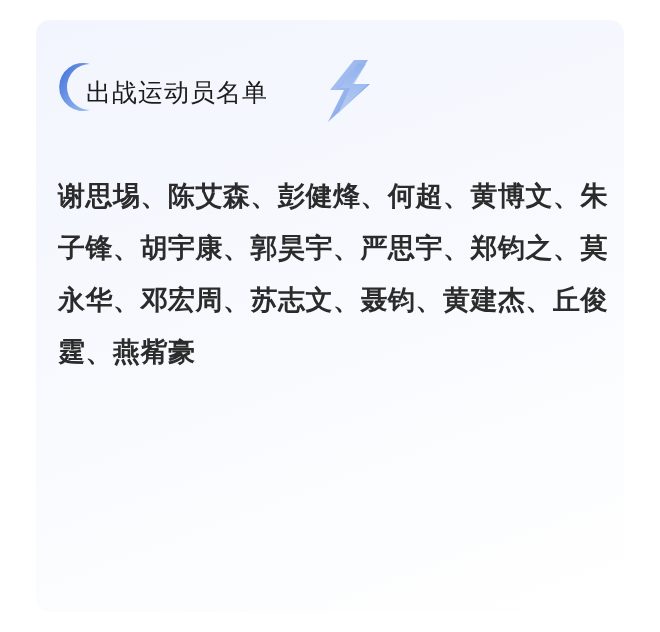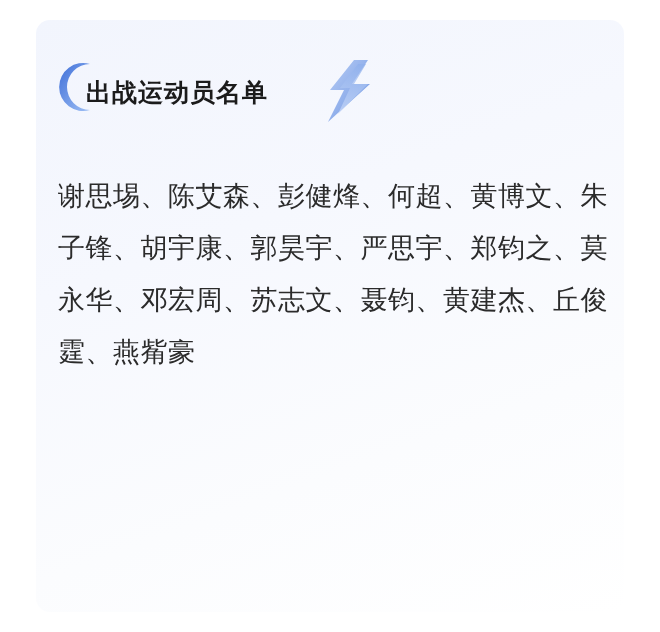--- a/index.html
+++ b/index.html
@@ -32,21 +32,21 @@
     left: 8px;
     top: 38px;
     width: 58px;
     height: 58px;
   }
   .title {
     position: absolute;
     left: 50px;
     top: 56px;
     font-size: 25px;
-    font-weight: bold;
+    font-weight: normal;
     color: #1b1b1b;
     letter-spacing: 1px;
     line-height: 32px;
   }
   .flash-icon {
     position: absolute;
     left: 288px;
     top: 40px;
     width: 52px;
     height: 62px;
@@ -56,20 +56,21 @@
     left: 22px;
     top: 150px;
     width: 552px;
   }
   .roster {
     font-size: 27px;
     line-height: 52px;
     color: #2b2b2b;
     letter-spacing: 0.5px;
     word-break: break-all;
+    font-weight: bold;
   }
   .roster.second {
     margin-top: 44px;
   }
 </style>
 </head>
 <body>
 
 <div class="card">
 

